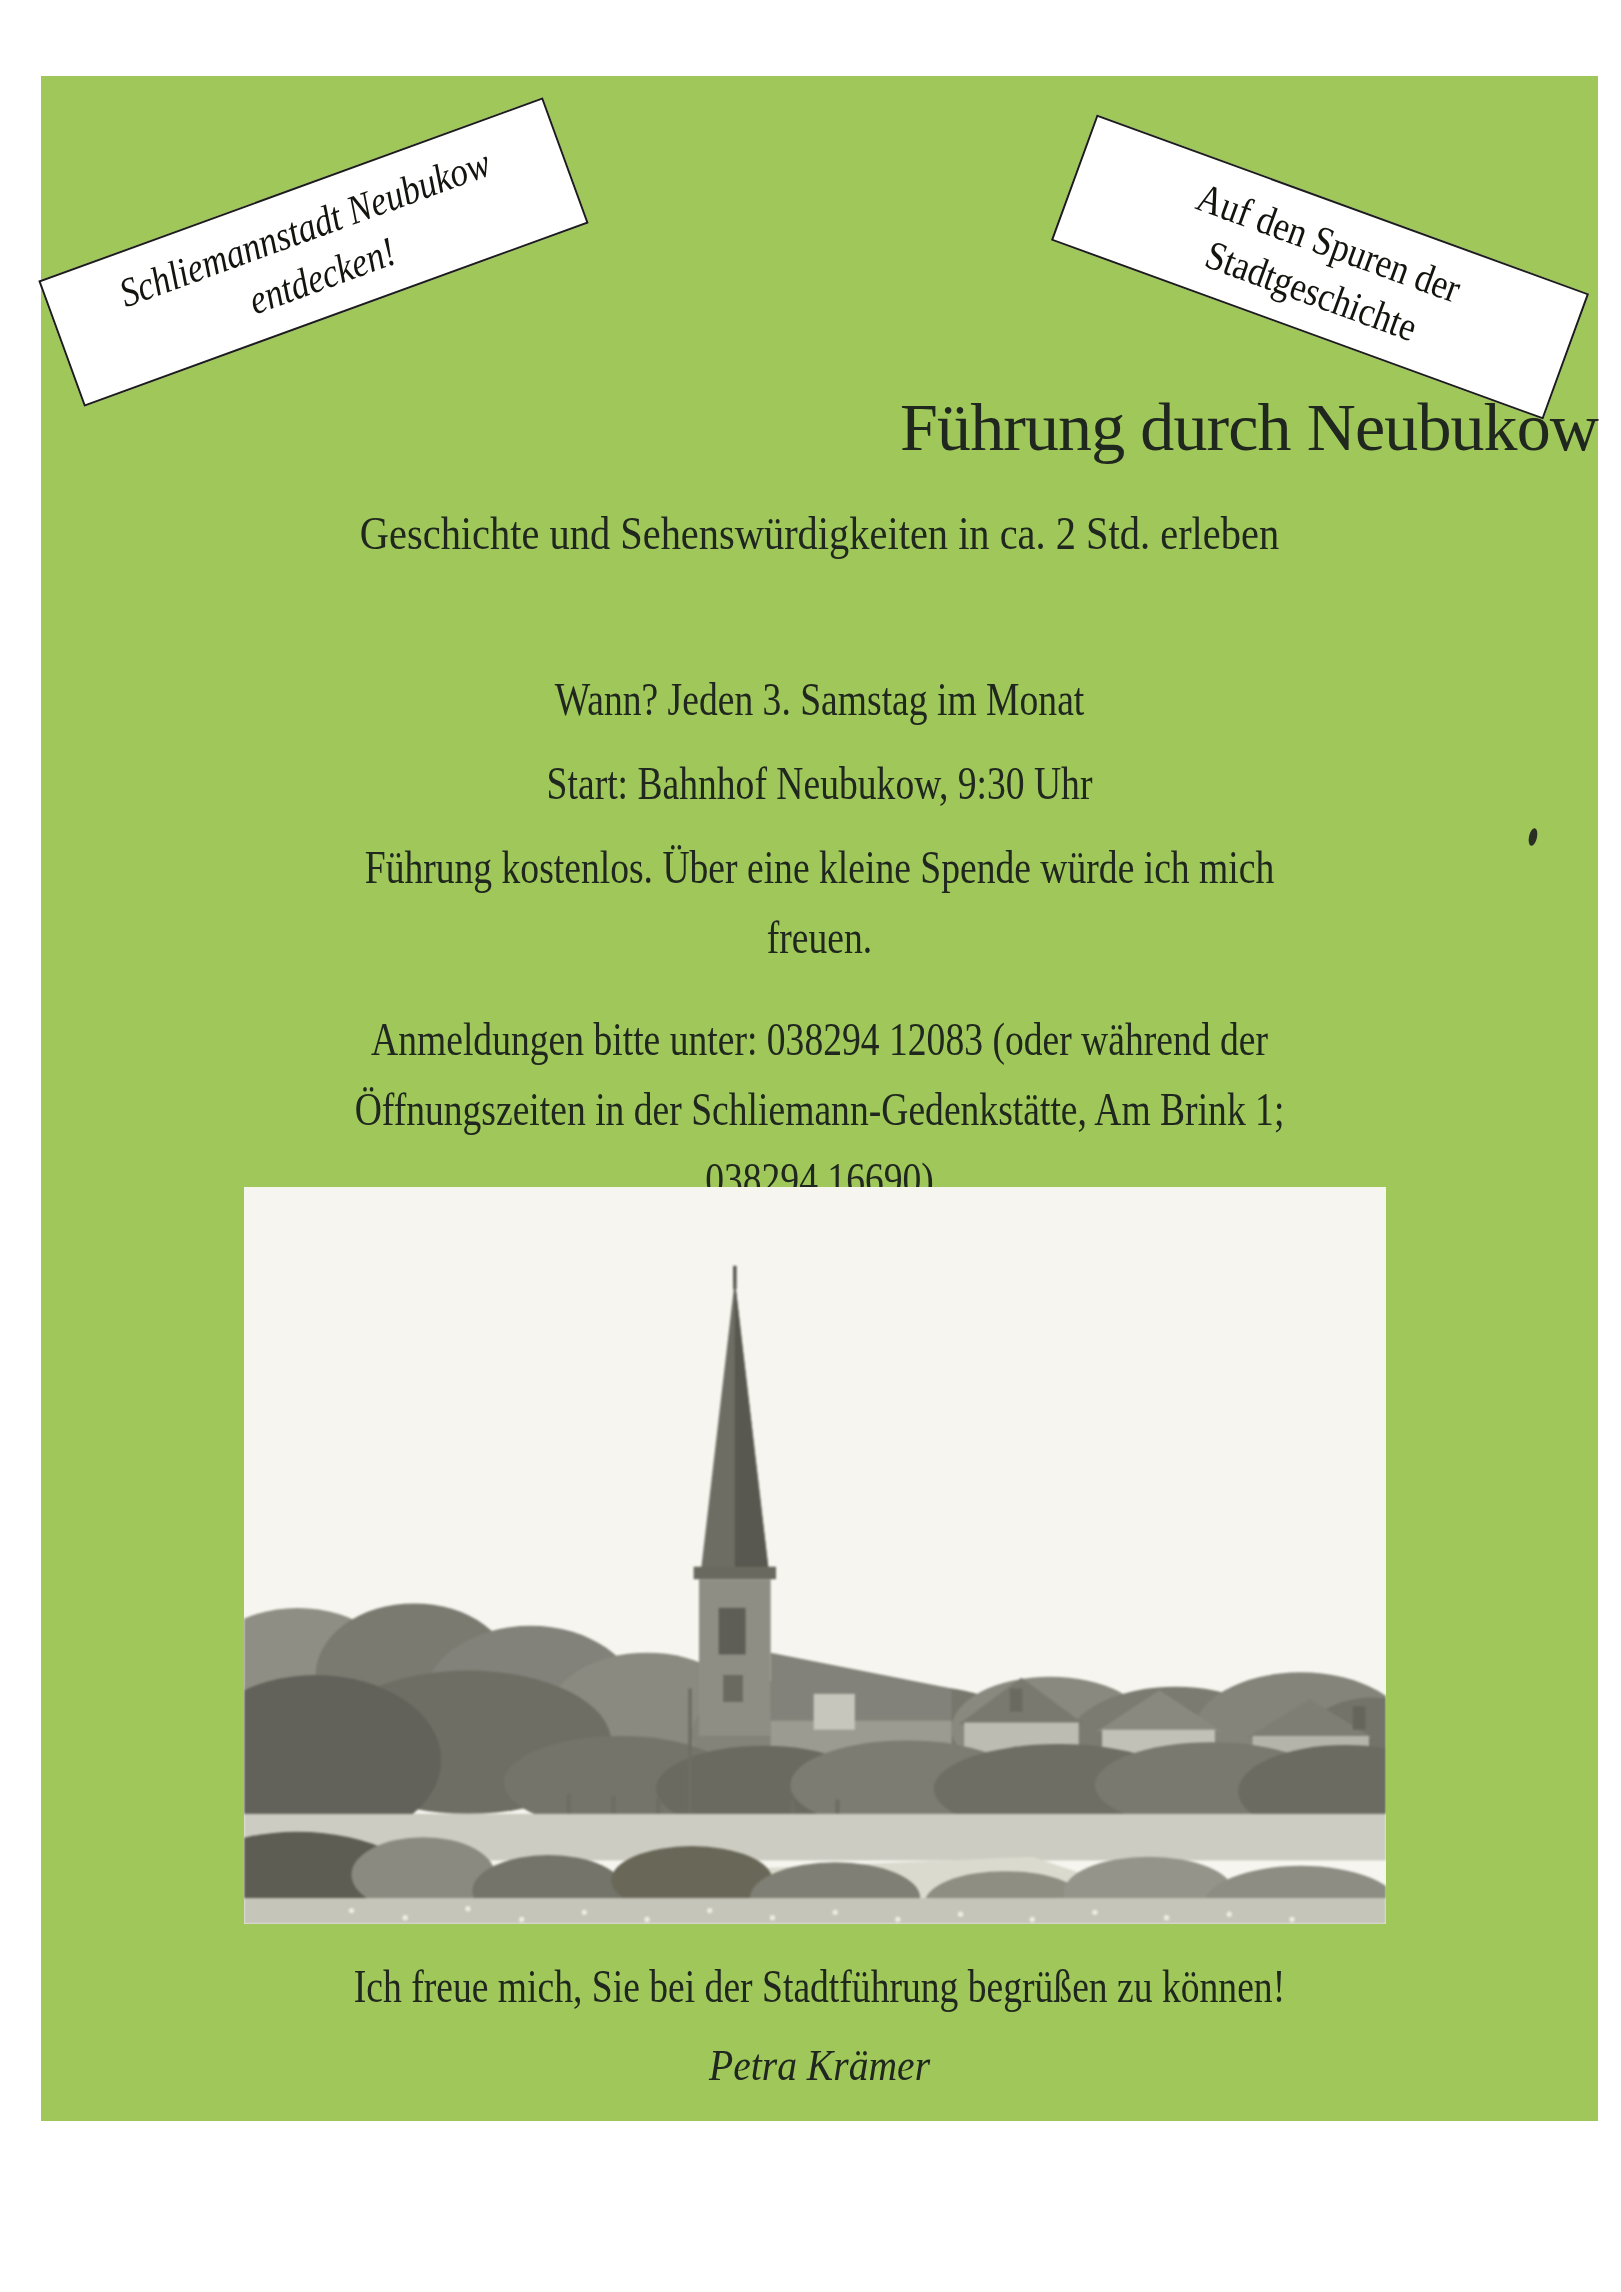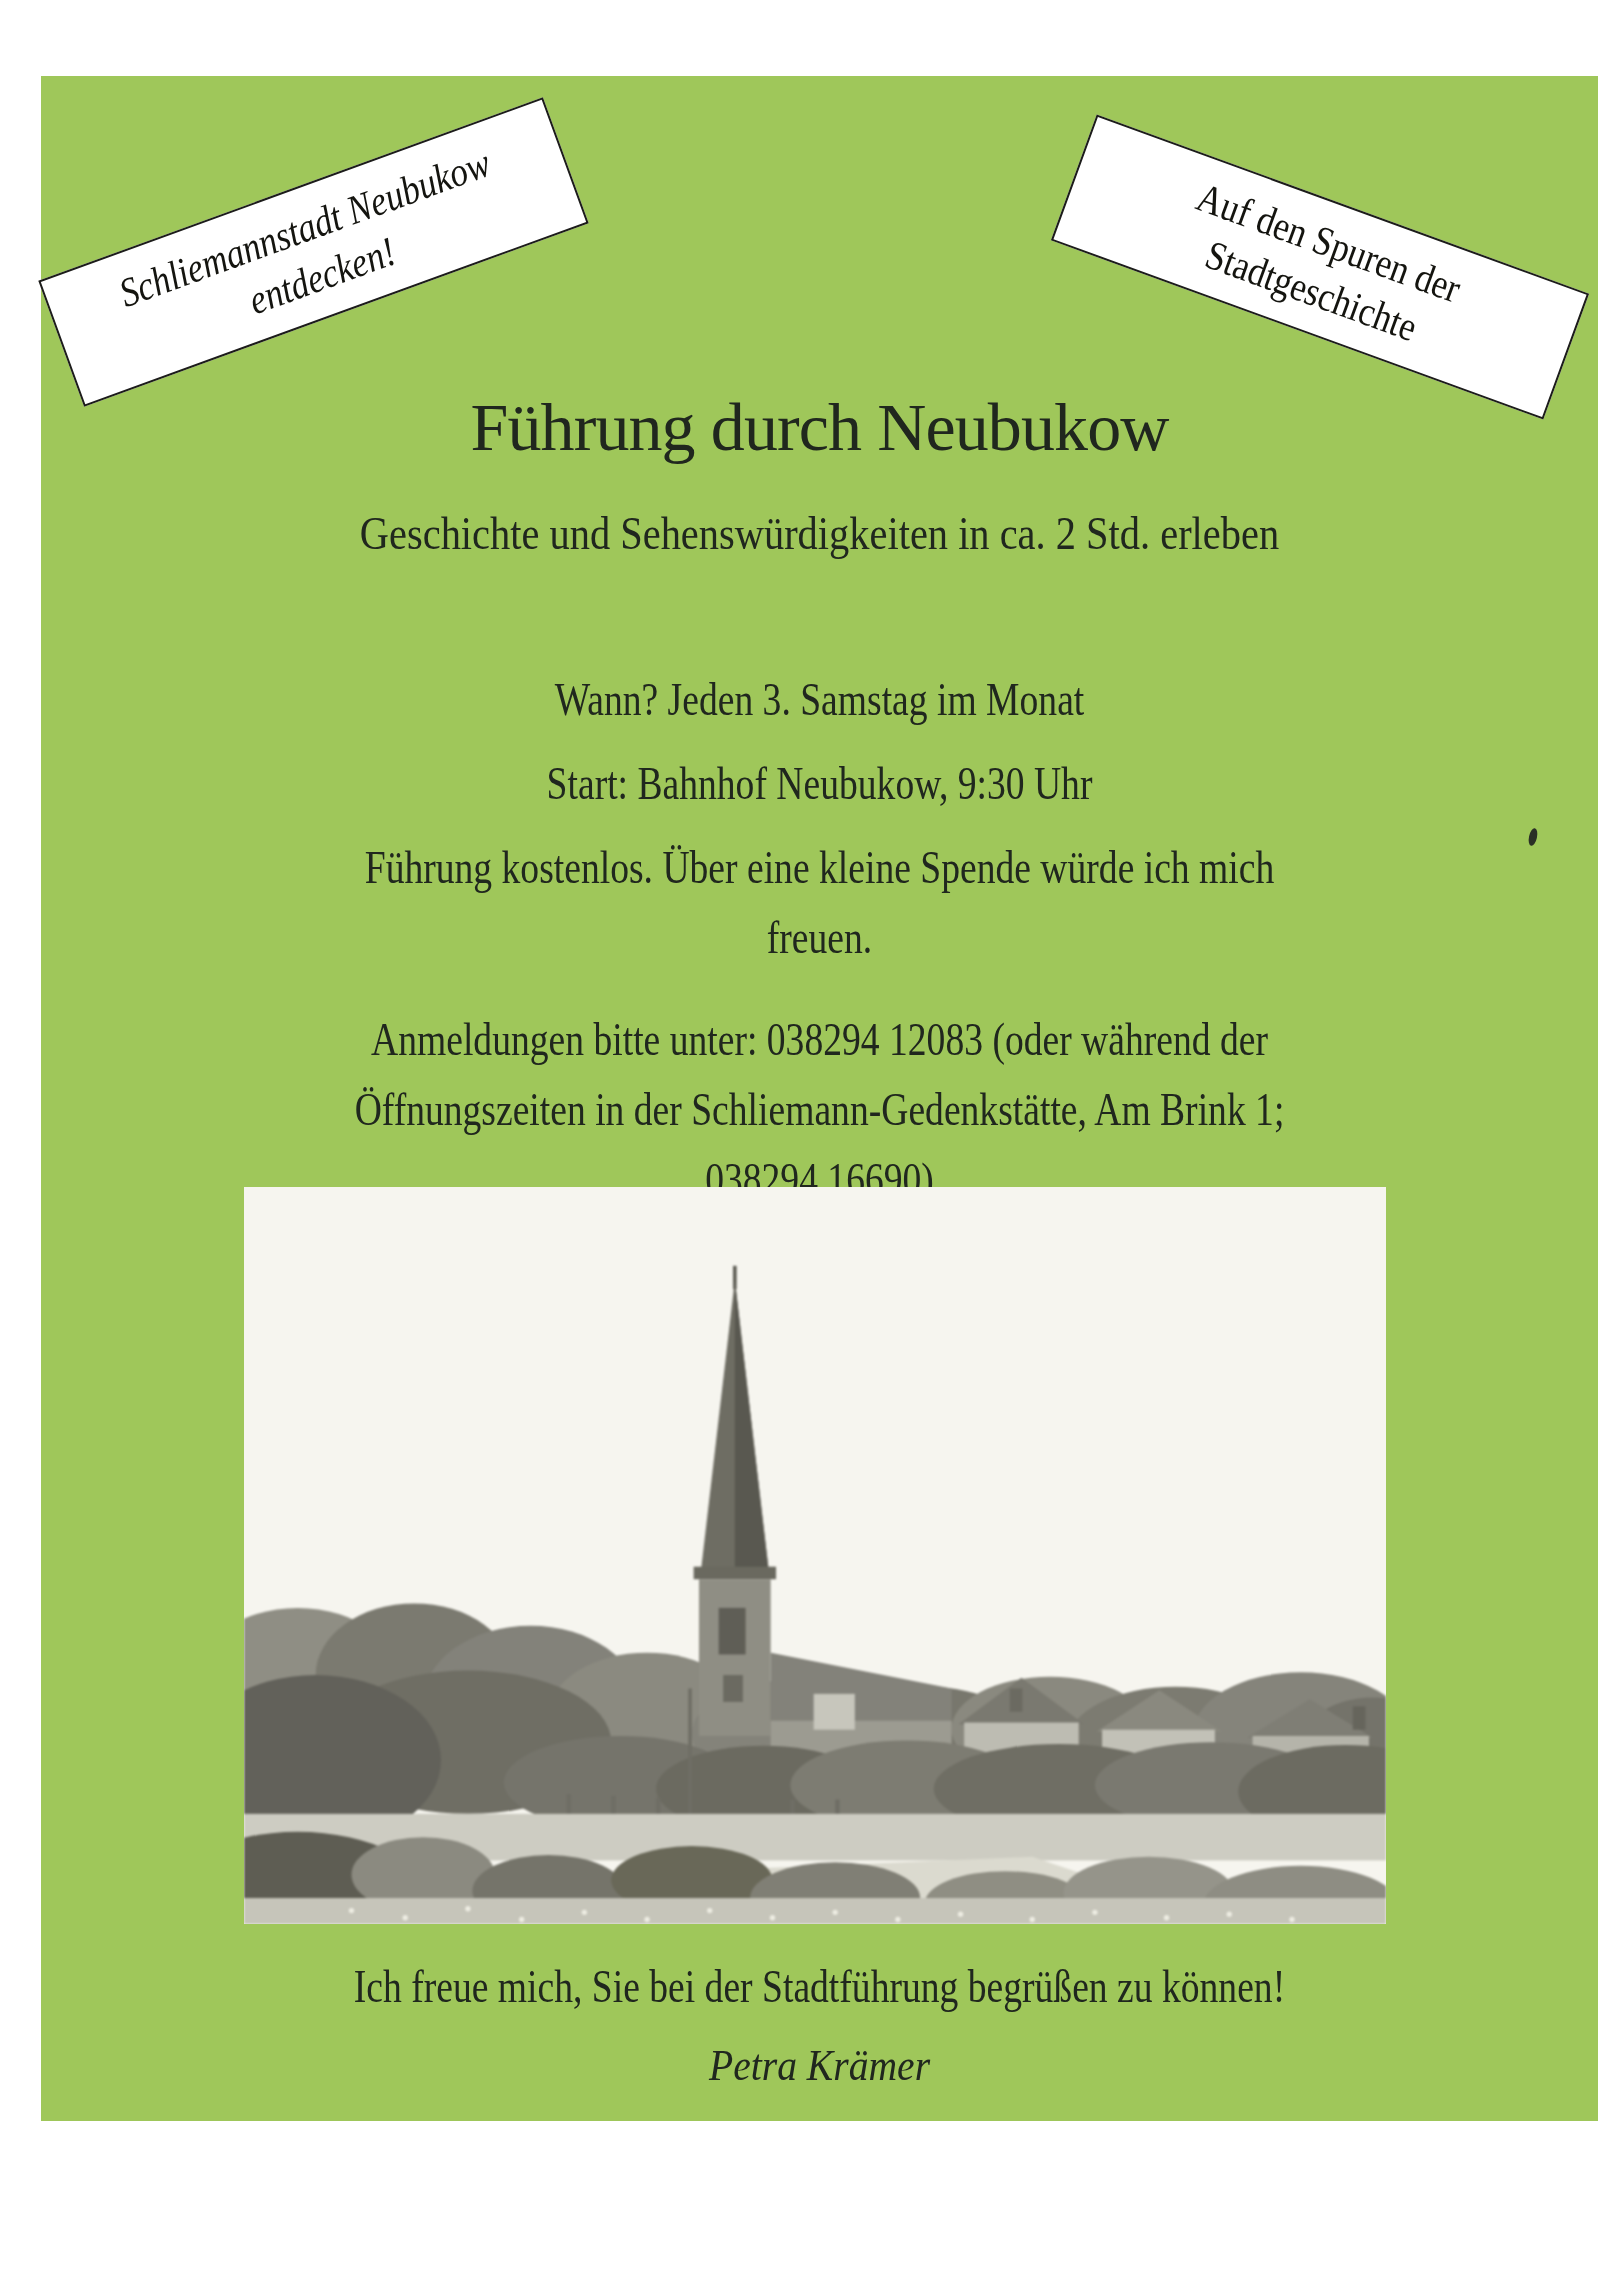--- a/index.html
+++ b/index.html
@@ -16,21 +16,21 @@
   .banner{
     position:absolute;background:#ffffff;border:2.7px solid #1c1c1a;
     display:flex;align-items:center;justify-content:center;box-sizing:border-box;
   }
   .banner-left{left:3.6px;top:109px;width:537px;height:134px;transform:rotate(-20deg);}
   .banner-right{left:1017px;top:124px;width:524px;height:134px;transform:rotate(20deg);}
   .banner-text{width:100%;text-align:center;font-size:41px;line-height:1.25;transform:scaleX(0.86);color:#14140f;}
   .banner-left .banner-text{font-style:italic;}
   
   .cline{position:absolute;left:0;right:0;text-align:center;font-size:47px;line-height:1.25;transform:scaleX(0.80);white-space:nowrap;}
-  .title-line{position:absolute;left:0;right:0;text-align:center;font-size:68px;line-height:1.15;white-space:nowrap;letter-spacing:-0.9px;}
+  .title-line{position:absolute;left:0;right:0;text-align:right;font-size:68px;line-height:1.15;white-space:nowrap;letter-spacing:-0.9px;}
   .sig{font-style:italic;font-size:45px;}
   
   .photo{
     position:absolute;left:203px;top:1111px;width:1142px;height:737px;
     background:#f6f5ef;overflow:hidden;
   }
   .photo svg{display:block;width:100%;height:100%;filter:blur(1px);}
   
   .speck{
     position:absolute;left:1488px;top:752px;width:8px;height:18px;border-radius:50%;

